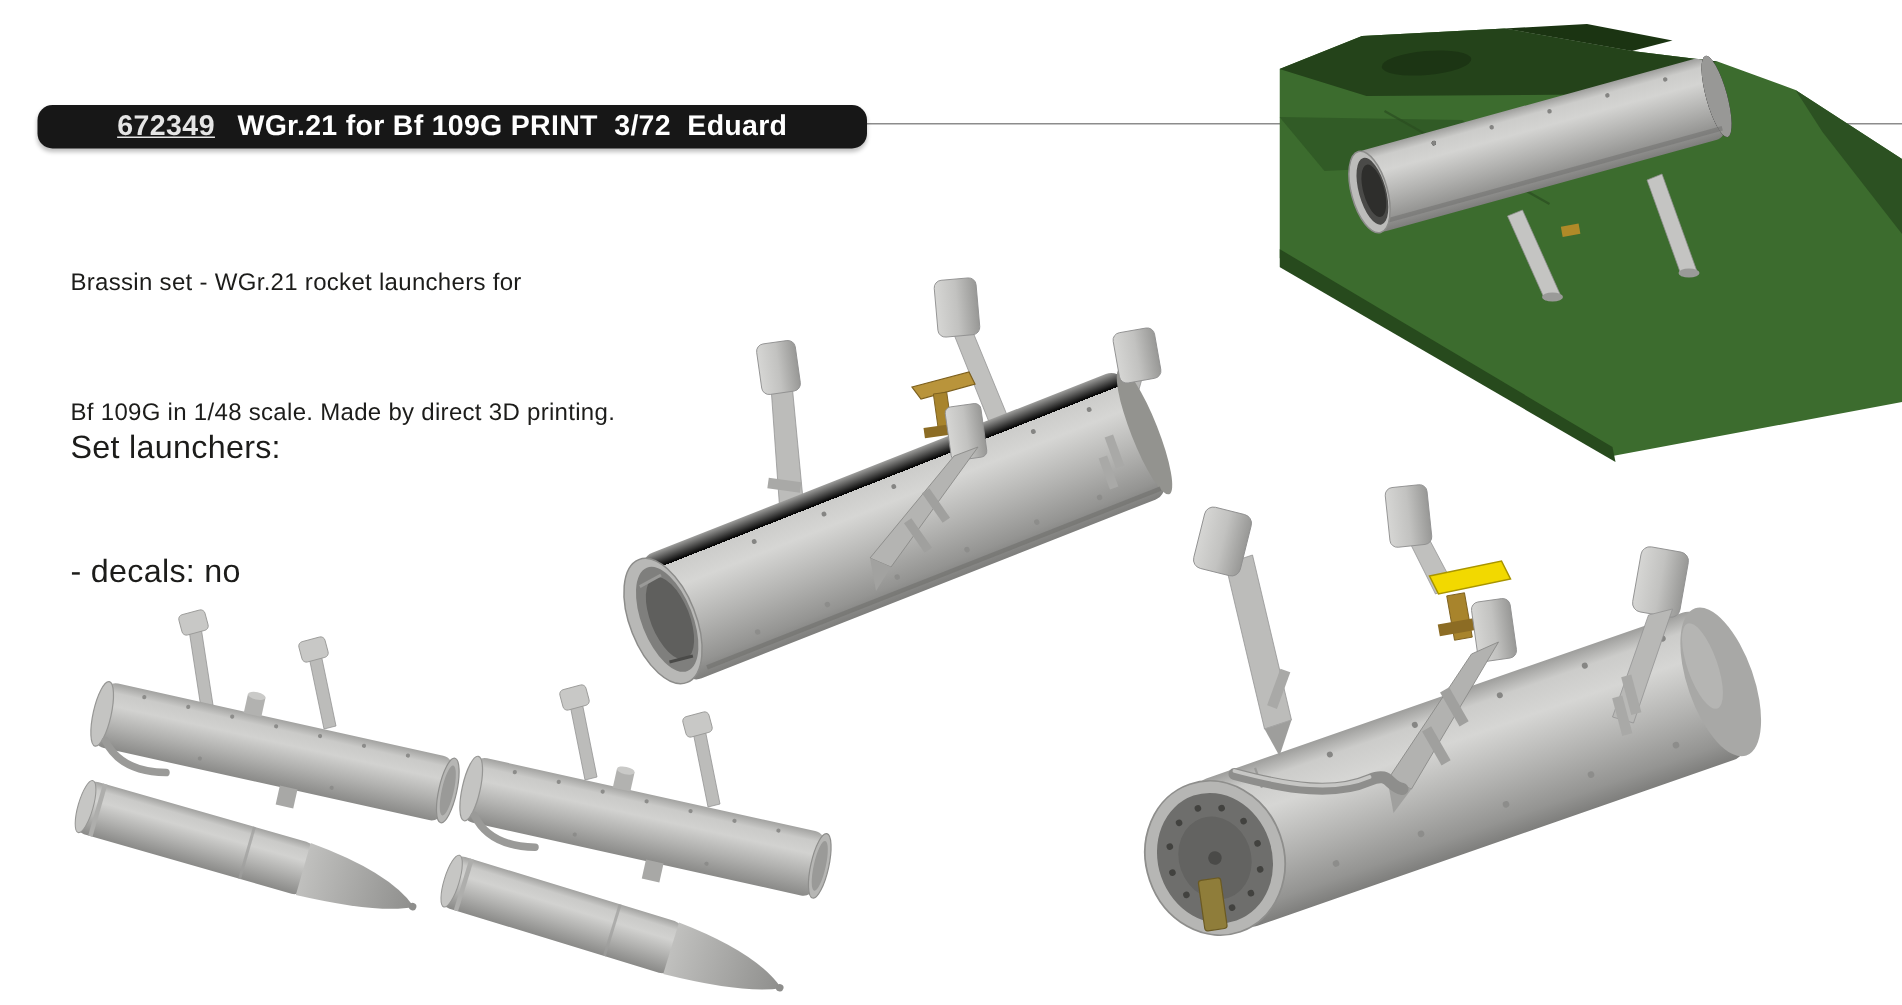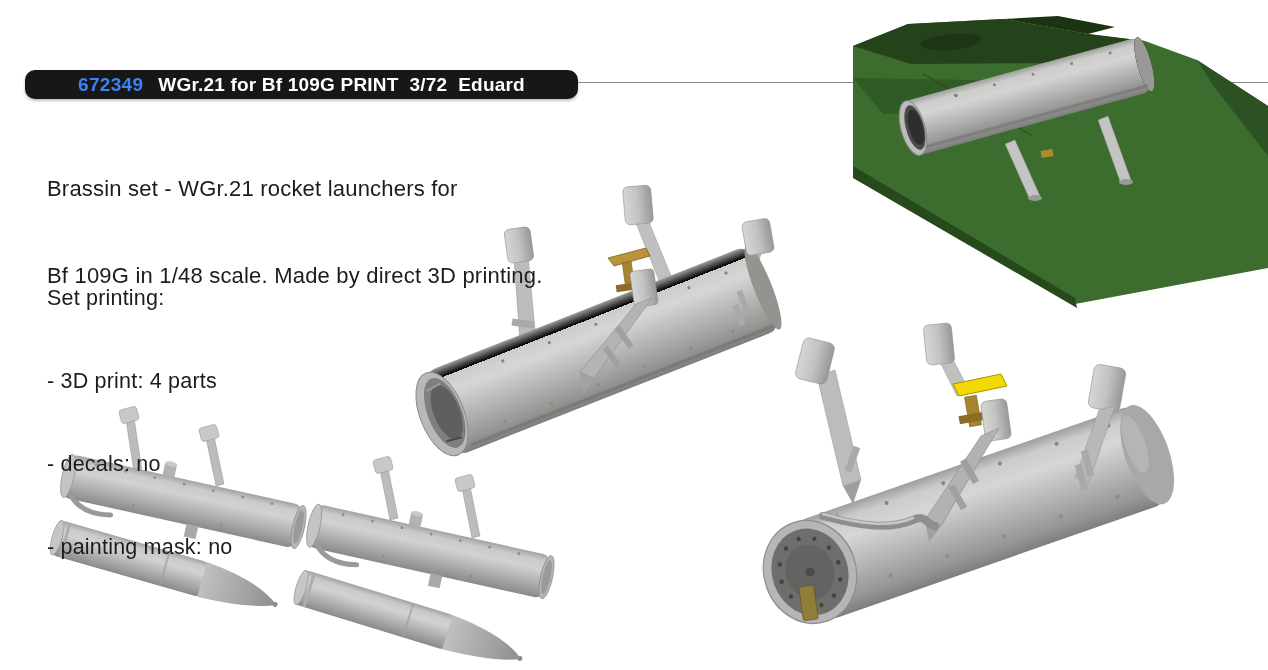--- a/index.html
+++ b/index.html
@@ -8,30 +8,30 @@
     font-family:"Liberation Sans", sans-serif;overflow:hidden;
   }
   .page{position:absolute;inset:0;}
   
   .title-pill{
     position:absolute;left:25px;top:70px;width:553px;height:29px;
     background:#171717;border-radius:10px;display:flex;align-items:center;
     justify-content:center;gap:15px;box-shadow:0 2px 3px rgba(0,0,0,.25);
     z-index:3;
   }
-  .title-pill .code{color:#3b82f6;font-size:19px;font-weight:bold;letter-spacing:.3px;white-space:pre;}
+  .title-pill .code{color:#e5e5e5;font-size:19px;font-weight:bold;letter-spacing:.3px;white-space:pre;text-decoration:underline;}
   .title-pill .title{color:#ffffff;font-size:19px;font-weight:bold;letter-spacing:.2px;white-space:pre;}
   .rule{
     position:absolute;left:578px;top:82px;width:690px;height:1px;
     background:#8c8c8c;z-index:0;
   }
   
   .desc{
     position:absolute;left:47px;top:116px;color:#1c1c1a;
-    font-size:22px;line-height:29px;letter-spacing:.2px;z-index:2;white-space:pre;
+    font-size:16px;line-height:29px;letter-spacing:.2px;z-index:2;white-space:pre;
   }
   .contains{
     position:absolute;left:47px;top:230px;color:#1c1c1a;
     font-size:21.5px;line-height:27.6px;letter-spacing:.2px;z-index:2;white-space:pre;
   }
   .figure{position:absolute;z-index:1;}
   .figure svg{display:block;}
   .fig-wing{left:853px;top:16px;}
   .fig-front{left:408px;top:182px;}
   .fig-rear{left:755px;top:310px;}
@@ -48,24 +48,22 @@
     <span class="code">672349</span>
     <span class="title">WGr.21 for Bf 109G PRINT  3/72  Eduard</span>
   </div>
 
   <div class="desc">
     <div>Brassin set - WGr.21 rocket launchers for</div>
     <div>Bf 109G in 1/48 scale. Made by direct 3D printing.</div>
   </div>
 
   <div class="contains">
-    <div>Set printing:</div>
-    <div>- 3D print: 4 parts</div>
+    <div>Set launchers:</div>
     <div>- decals: no</div>
-    <div>- painting mask: no</div>
   </div>
 
   <div class="figure fig-wing">
     <svg width="415" height="292" viewBox="0 0 415 292">
       <defs>
         <linearGradient id="g1" x1="0" y1="0" x2="0" y2="1">
           <stop offset="0" stop-color="#9e9e9c"></stop>
             <stop offset="0.12" stop-color="#cccccA"></stop>
           <stop offset="0.3" stop-color="#d4d4d2"></stop>
             <stop offset="0.62" stop-color="#b0b0ae"></stop>

